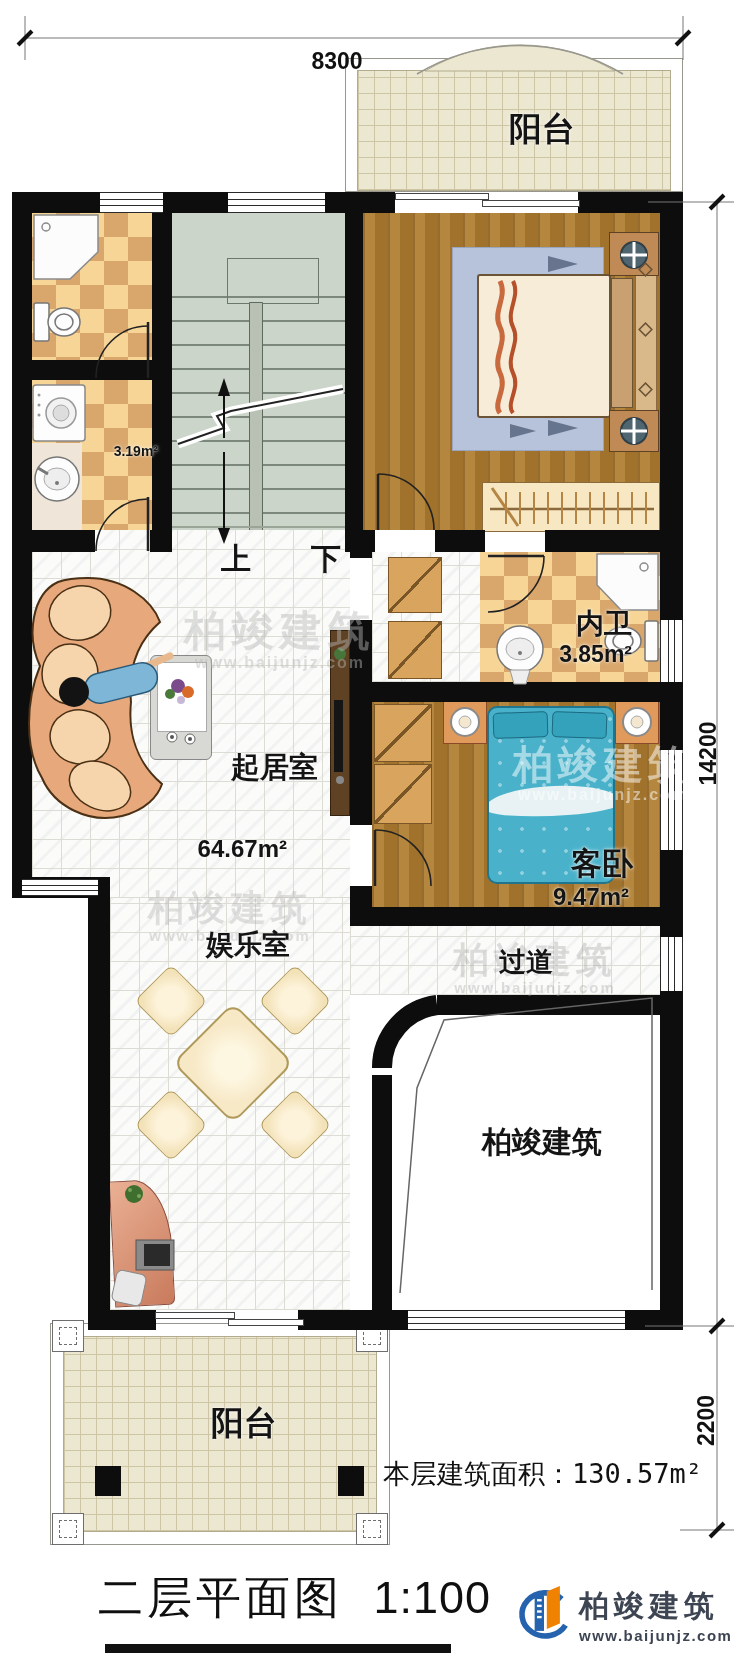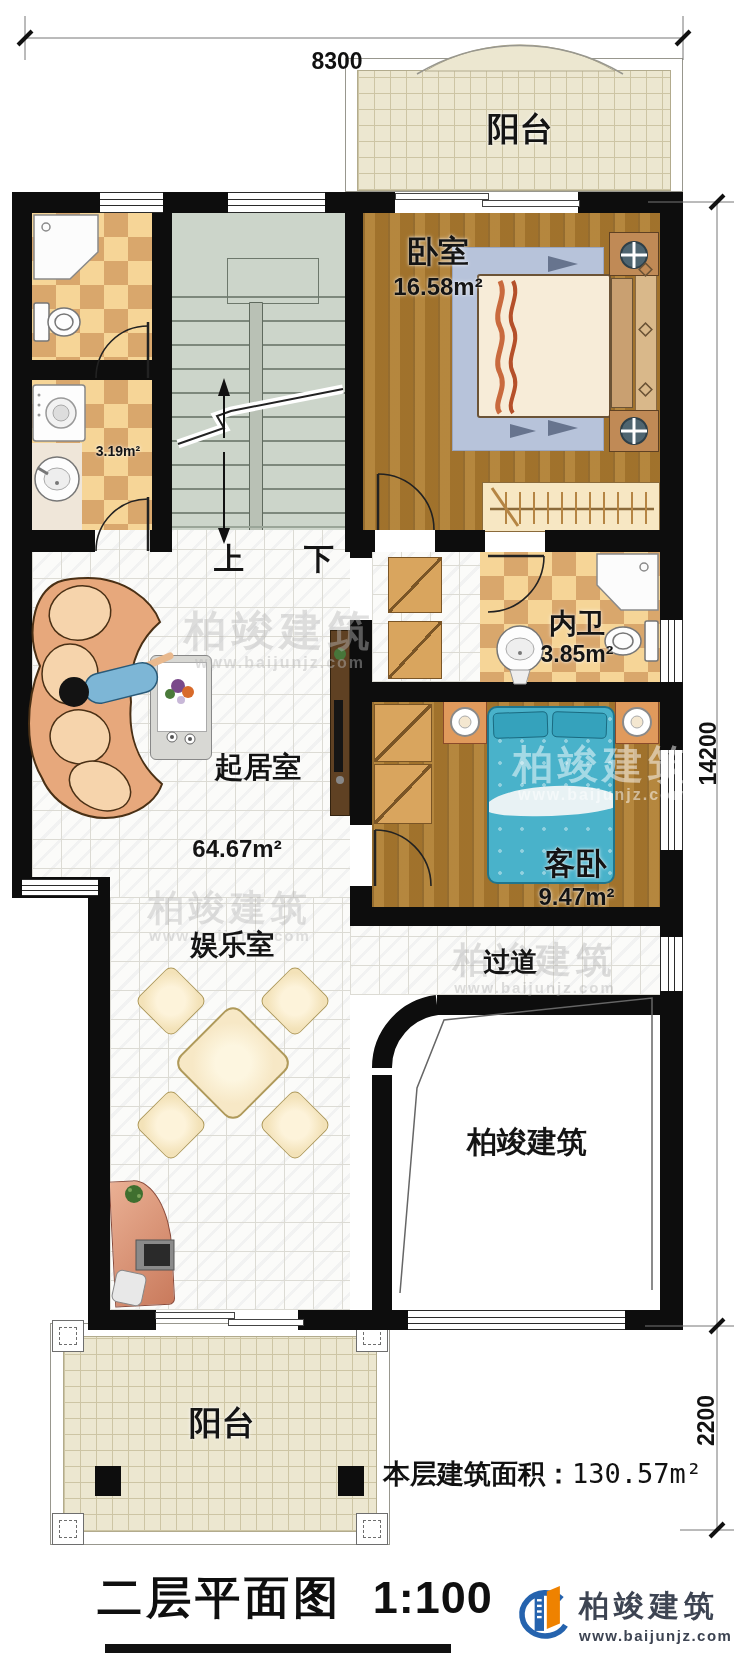--- a/index.html
+++ b/index.html
@@ -1,20 +1,20 @@
 <!DOCTYPE html>
 <html><head>
 <meta charset="utf-8">
 <style>
   html,body{margin:0;padding:0;background:#ffffff;}
   #plan{position:relative;width:750px;height:1662px;background:#fff;overflow:hidden;
         font-family:"Liberation Sans","DejaVu Sans",sans-serif;}
   .abs{position:absolute;}
   .wall{position:absolute;background:#0d0d0d;}
-  .lbl{position:absolute;color:#141414;font-weight:bold;text-align:center;line-height:1.05;
+  .lbl{position:absolute;color:#141414;font-weight:bold;text-align:right;line-height:1.05;
        white-space:nowrap;text-shadow:0 0 2px rgba(255,255,255,.85),0 0 4px rgba(255,255,255,.6);}
   .dimlbl{position:absolute;font-weight:bold;color:#111;font-size:23px;text-align:center;white-space:nowrap;}
   .winH{position:absolute;background:#fff;border-top:1.5px solid #2a2a2a;border-bottom:1.5px solid #2a2a2a;}
   .winH::before,.winH::after{content:"";position:absolute;left:0;right:0;height:1px;background:#2a2a2a;}
   .winH::before{top:31%}.winH::after{top:64%}
   .winV{position:absolute;background:#fff;border-left:1.5px solid #2a2a2a;border-right:1.5px solid #2a2a2a;}
   .winV::before,.winV::after{content:"";position:absolute;top:0;bottom:0;width:1px;background:#2a2a2a;}
   .winV::before{left:31%}.winV::after{left:64%}
   .slide{position:absolute;background:#fff;border:1px solid #444;height:5px;}
   .checker{background:repeating-conic-gradient(#d9a76c 0% 25%,#f6d597 0% 50%) 0 0/48px 48px;}
@@ -339,47 +339,43 @@
     <span style="font-size:36px;letter-spacing:5px;">柏竣建筑</span>
     <span class="u" style="font-size:15px;letter-spacing:2px;">www.baijunjz.com</span>
   </div>
   <div class="wm" style="left:385px;top:940px;width:300px;color:rgba(160,160,160,.35);">
     <span style="font-size:36px;letter-spacing:5px;">柏竣建筑</span>
     <span class="u" style="font-size:15px;letter-spacing:2px;">www.baijunjz.com</span>
   </div>
 
   <div class="lbl" style="left:465px;top:112px;width:110px;font-size:33px;">阳台</div>
   <div class="lbl" style="left:78px;top:444px;width:80px;font-size:14px;">3.19m²</div>
-  <div class="lbl" style="left:378px;top:236px;width:120px;font-size:31px;">
-    <span>卧室</span><br>
-    <span style="font-size:24px;">16.58m²</span>
-  </div>
   <div class="lbl" style="left:522px;top:609px;width:110px;font-size:28px;">
     <span>内卫</span><br>
     <span style="font-size:23px;">3.85m²</span>
   </div>
   <div class="lbl" style="left:198px;top:752px;width:120px;font-size:29px;">起居室</div>
   <div class="lbl" style="left:187px;top:836px;width:100px;font-size:24px;">64.67m²</div>
   <div class="lbl" style="left:518px;top:848px;width:115px;font-size:31px;">客卧</div>
   <div class="lbl" style="left:524px;top:884px;width:105px;font-size:24px;">9.47m²</div>
   <div class="lbl" style="left:175px;top:930px;width:115px;font-size:28px;">娱乐室</div>
   <div class="lbl" style="left:468px;top:948px;width:85px;font-size:27px;">过道</div>
   <div class="lbl" style="left:452px;top:1126px;width:150px;font-size:30px;">柏竣建筑</div>
   <div class="lbl" style="left:167px;top:1406px;width:110px;font-size:33px;">阳台</div>
   <div class="lbl" style="left:207px;top:543px;width:44px;font-size:30px;">上</div>
   <div class="lbl" style="left:297px;top:543px;width:44px;font-size:30px;">下</div>
 
   <div class="dimlbl" style="left:287px;top:48px;width:100px;">8300</div>
   <div class="dimlbl" style="left:660px;top:740px;width:96px;transform:rotate(-90deg);">14200</div>
   <div class="dimlbl" style="left:666px;top:1407px;width:80px;transform:rotate(-90deg);">2200</div>
 
   <div class="abs" style="left:383px;top:1456px;width:350px;font-size:27px;color:#111;white-space:nowrap;">
-    <span style="font-weight:bold;">本层建筑面积：</span><span style="font-family:'DejaVu Sans Mono',monospace;">130.57m²</span>
-  </div>
-  <div class="abs" style="left:85px;top:1568px;width:420px;color:#0f0f0f;font-weight:700;font-size:45px;white-space:nowrap;letter-spacing:4px;text-align:center;">
+    <span style="font-weight:normal;">本层建筑面积：</span><span style="font-family:'DejaVu Sans Mono',monospace;">130.57m²</span>
+  </div>
+  <div class="abs" style="left:98px;top:1568px;width:420px;color:#0f0f0f;font-weight:400;font-size:45px;white-space:nowrap;letter-spacing:4px;">
     <span>二层平面图</span>
     <span style="margin-left:14px;letter-spacing:1px;">1:100</span>
   </div>
   <div class="abs" style="left:105px;top:1644px;width:346px;height:9px;background:#111;"></div>
 
   <div class="abs" style="left:515px;top:1582px;width:232px;display:flex;align-items:center;gap:6px;">
     <svg width="58" height="66" viewBox="0 0 62 70">
       <path d="M50 18 A25 23 0 1 0 54 46" fill="none" stroke="#2563ae" stroke-width="6"></path>
       <rect x="21" y="14" width="10" height="38" fill="#2563ae"></rect>
       <rect x="23.5" y="18" width="5" height="2.5" fill="#fff"></rect>

